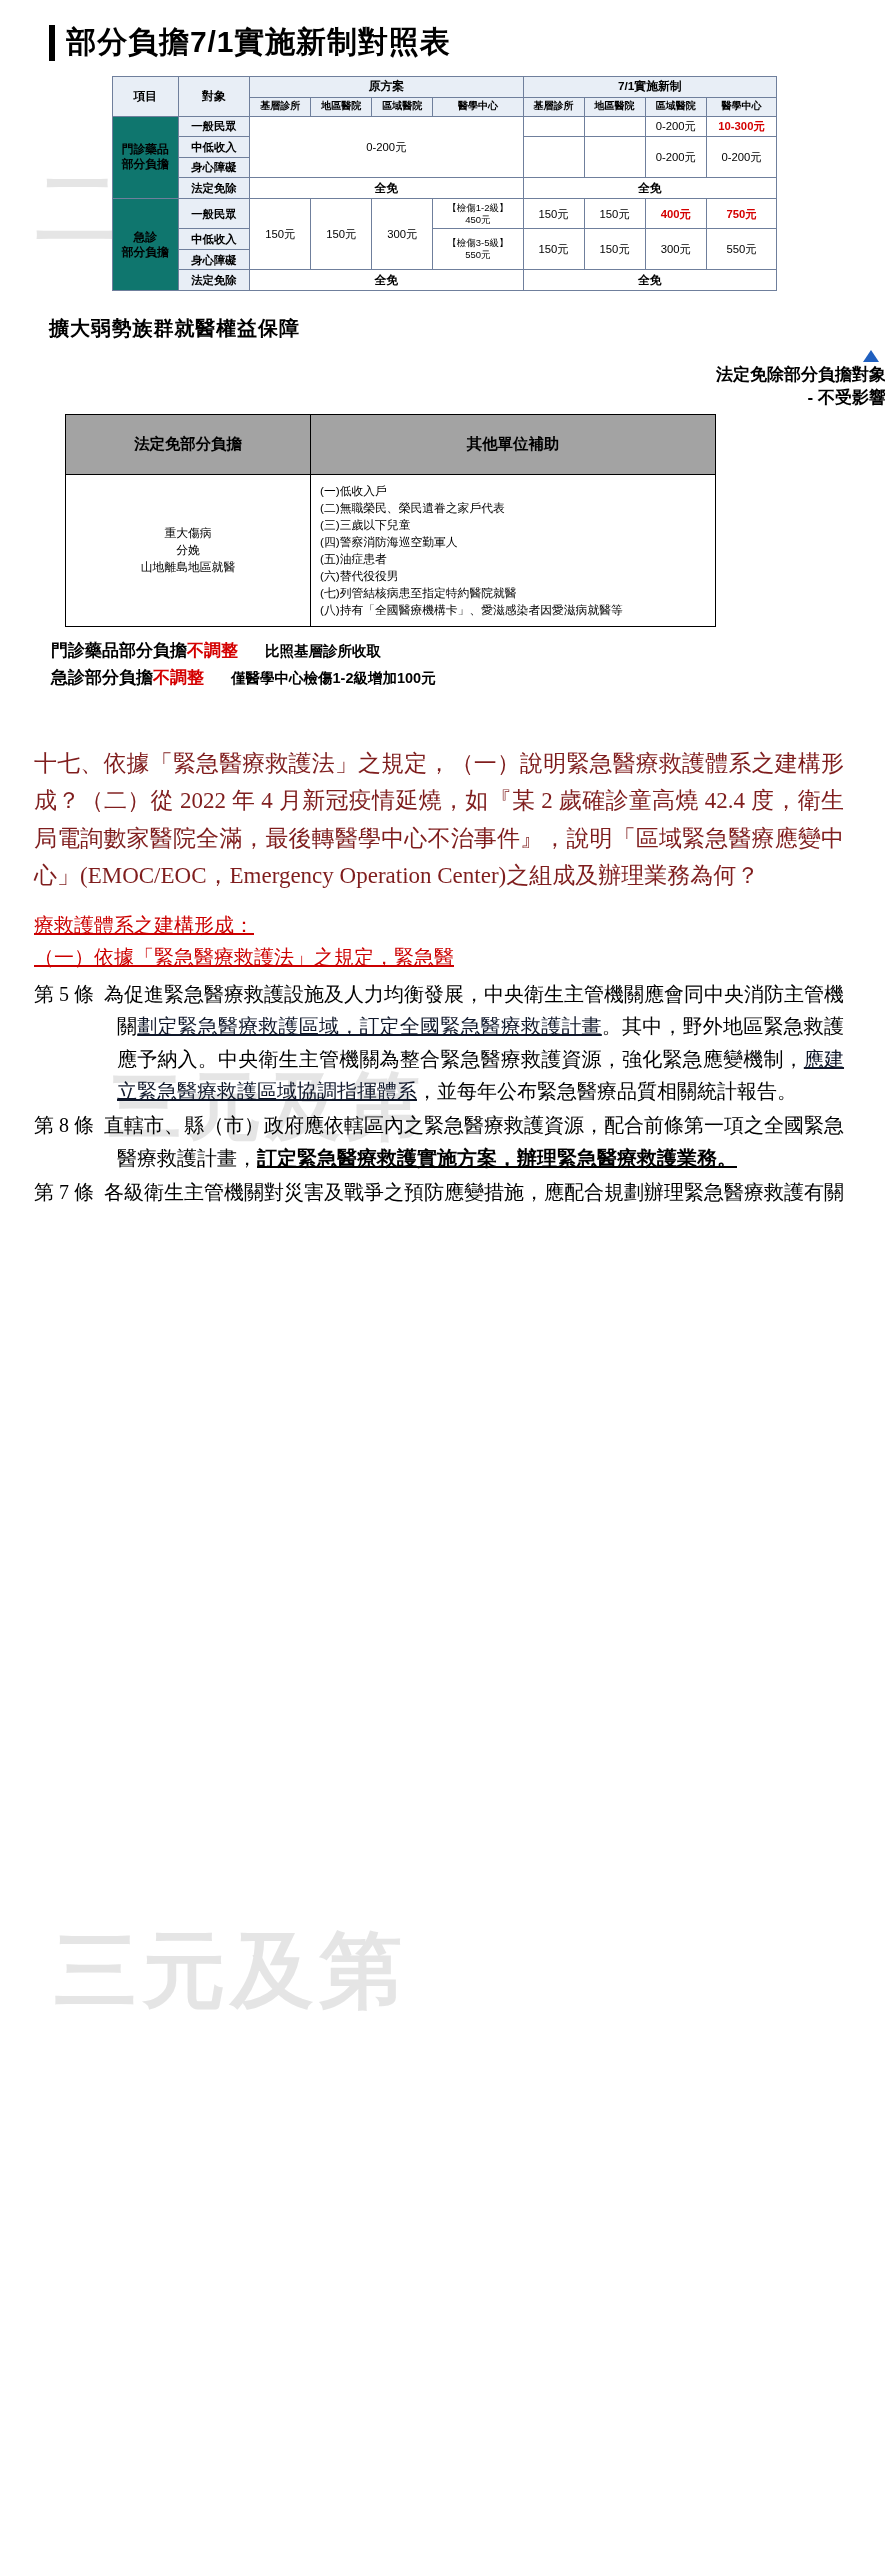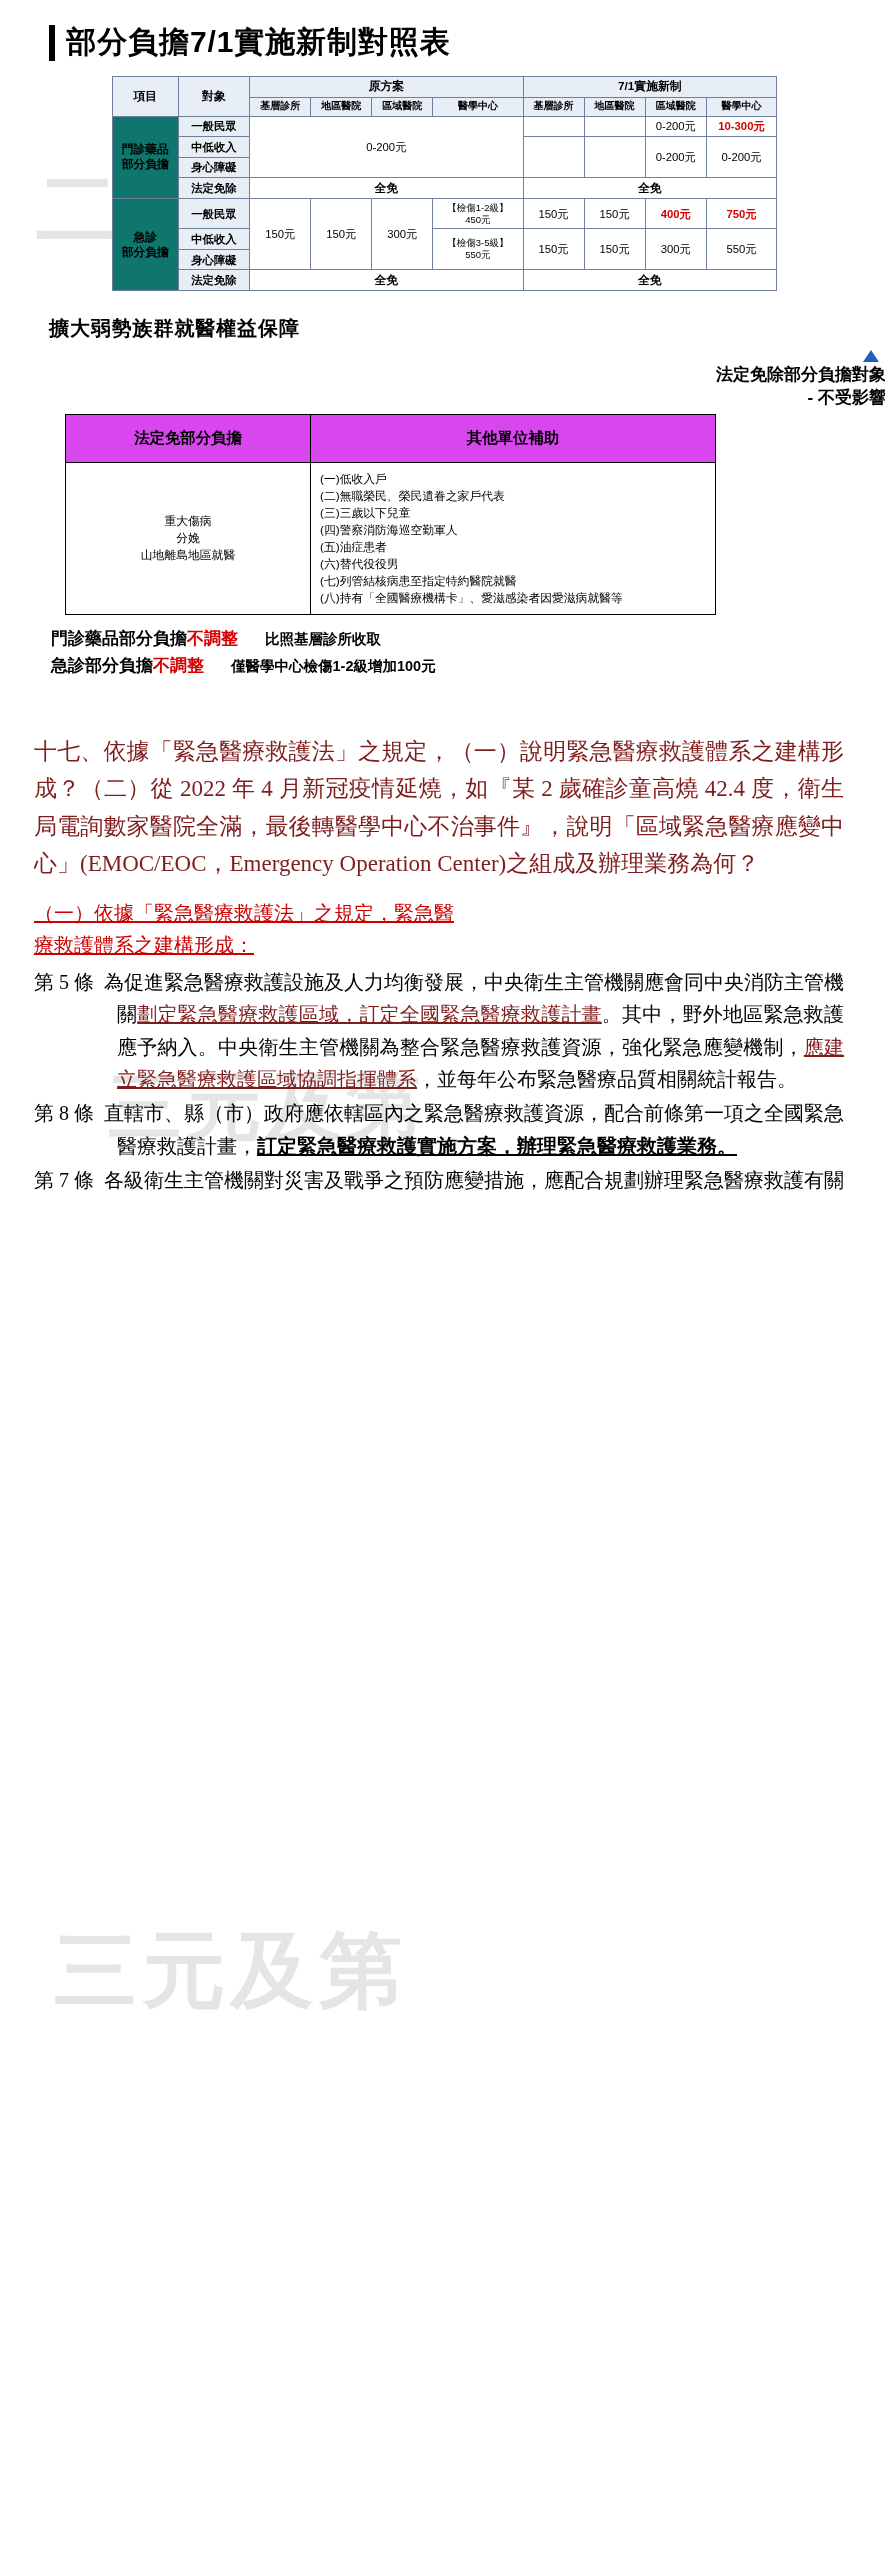--- a/index.html
+++ b/index.html
@@ -130,25 +130,25 @@
   .tri-line .n { font-weight: bold; }
 
   
   .yel-wrap { margin: 5.4px 0 0 65px; width: 651px; }
   table.yel {
     border-collapse: collapse;
     width: 651px;
     font-family: "Liberation Sans", sans-serif;
   }
   table.yel th {
-    background: #d946ef;
+    background: #a3a3a3;
     border: 0.9px solid #000;
     font-size: 15.4px;
     font-weight: bold;
-    padding: 13px 0;
+    padding: 19px 0;
   }
   table.yel td {
     border: 0.9px solid #000;
     vertical-align: middle;
     padding: 7.2px 9px;
     font-size: 11.8px;
     line-height: 1.45;
   }
   td.yleft { width: 226px; text-align: center; font-size: 13.6px; line-height: 1.9; }
 
@@ -198,21 +198,21 @@
   .law p {
     margin: 0 0 1.8px 0;
     text-indent: 0;
   }
   .law .hang {
     padding-left: 83px;
     text-indent: -83px;
   }
   .law .no { letter-spacing: 0; }
   .red-u {
-    color: #7f1d1d;
+    color: #0f172a;
     text-decoration: underline;
   }
   .blk-u {
     color: #000;
     text-decoration: underline;
     font-weight: bold;
   }
 </style>
 </head>
 <body>
@@ -358,22 +358,22 @@
       <div>
         <span>急診部分負擔</span><span class="red">不調整</span><span class="sp"></span><span class="small">僅醫學中心檢傷1-2級增加</span><span class="small">100元</span>
       </div>
     </div>
 
     <div class="q-block">
       <p>十七、依據「緊急醫療救護法」之規定，（一）說明緊急醫療救護體系之建構形成？（二）從 2022 年 4 月新冠疫情延燒，如『某 2 歲確診童高燒 42.4 度，衛生局電詢數家醫院全滿，最後轉醫學中心不治事件』，說明「區域緊急醫療應變中心」(EMOC/EOC，Emergency Operation Center)之組成及辦理業務為何？</p>
     </div>
 
     <div class="ans-head">
+      <div><span>療救護體系之建構形成：</span></div>
       <div><span>（一）依據「緊急醫療救護法」之規定，緊急醫</span></div>
-      <div><span>療救護體系之建構形成：</span></div>
     </div>
 
     <div class="law">
 
       <p class="hang">
         <span class="no">第 5 條</span>&nbsp;&nbsp;<span>為促進緊急醫療救護設施及人力均衡發展，中央衛生主管機關應會同中央消防主管機關</span><span class="red-u">劃定緊急醫療救護區域，訂定全國緊急醫療救護計畫</span><span>。其中，野外地區緊急救護應予納入。中央衛生主管機關為整合緊急醫療救護資源，強化緊急應變機制，</span><span class="red-u">應建立緊急醫療救護區域協調指揮體系</span><span>，並每年公布緊急醫療品質相關統計報告。</span>
       </p>
 
       <p class="hang">
         <span class="no">第 8 條</span>&nbsp;&nbsp;<span>直轄市、縣（市）政府應依轄區內之緊急醫療救護資源，配合前條第一項之全國緊急醫療救護計畫，</span><span class="blk-u">訂定緊急醫療救護實施方案，辦理緊急醫療救護業務。</span>

